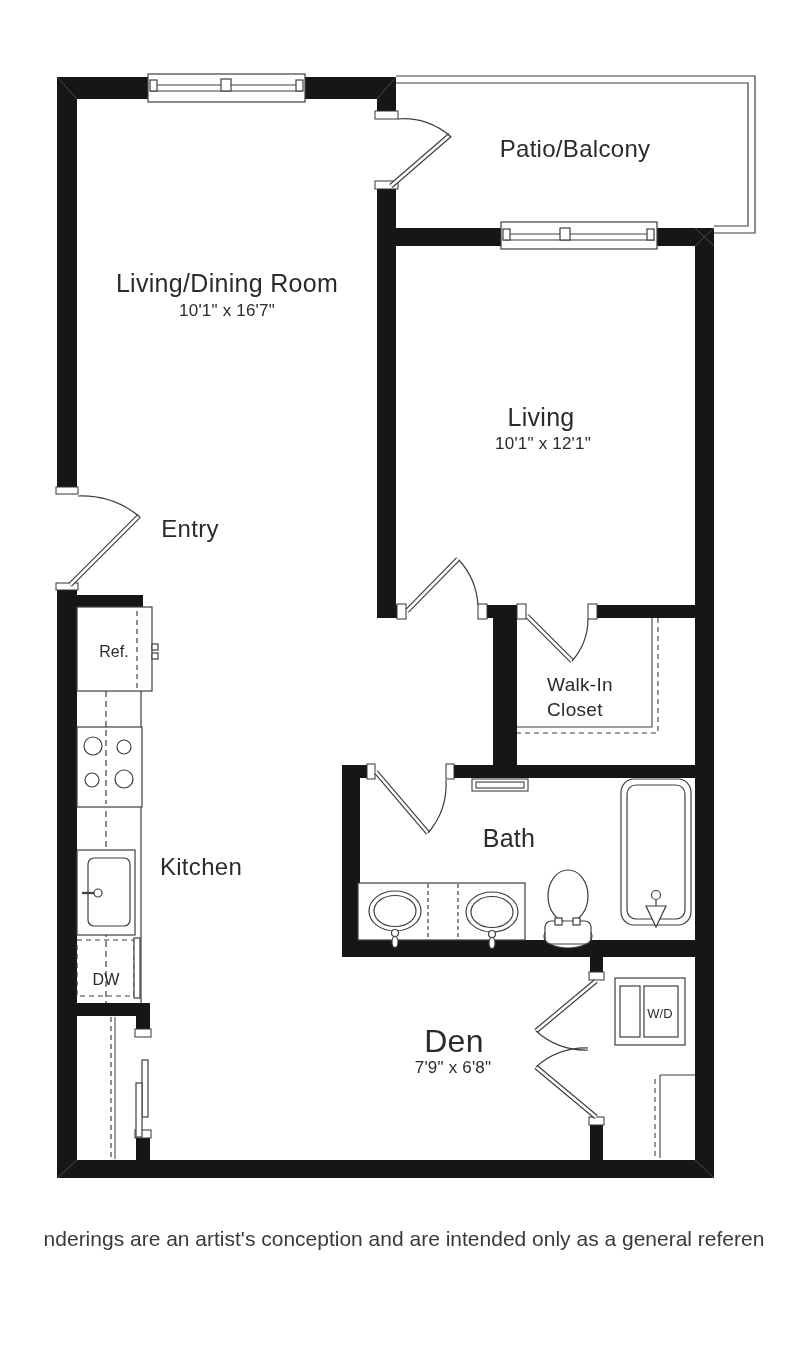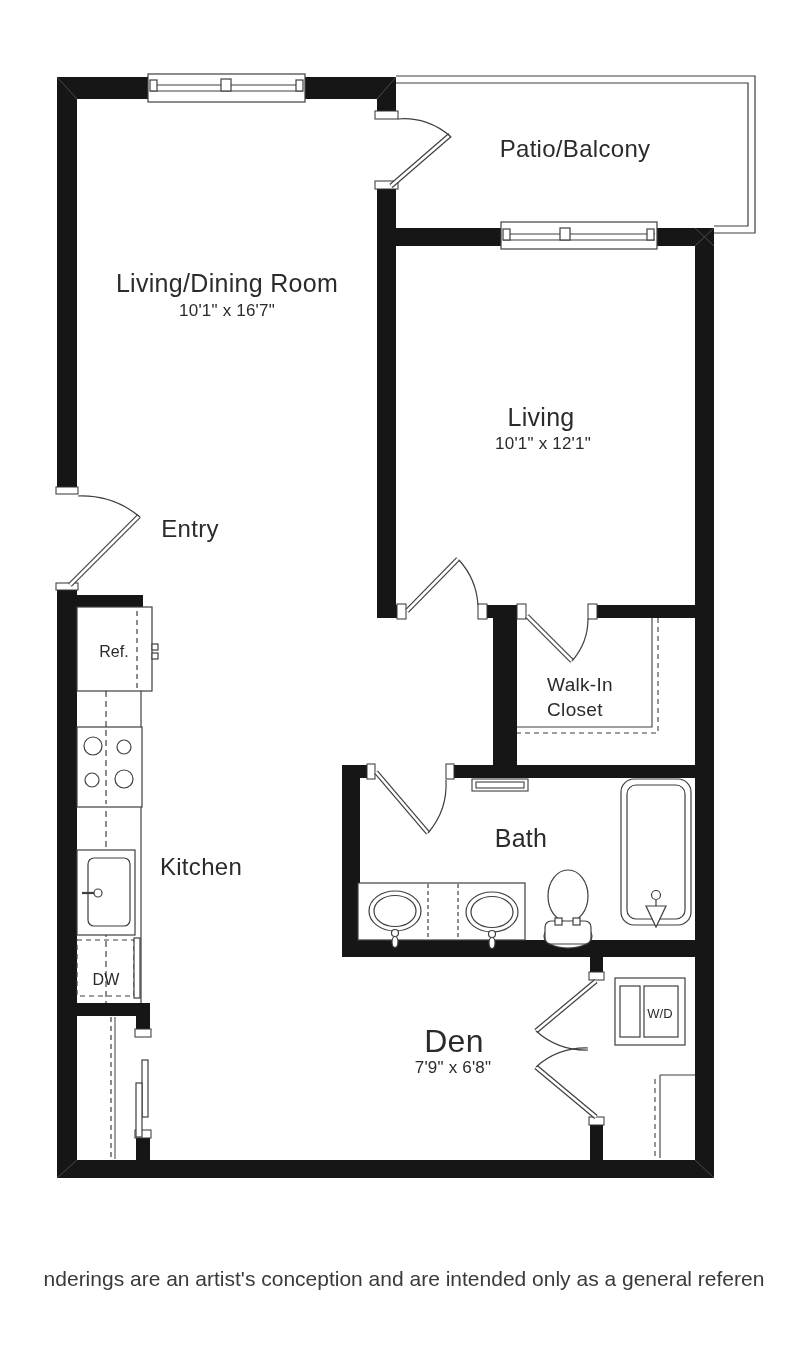--- a/index.html
+++ b/index.html
@@ -7,21 +7,21 @@
           font-family:"Liberation Sans",sans-serif;}
   .plan{position:absolute;left:0;top:0;width:808px;height:1212px;}
   .plan svg{position:absolute;left:0;top:0;}
   .lbl{position:absolute;transform:translate(-50%,-50%);white-space:nowrap;color:#2b2b2b;
        letter-spacing:0.3px;}
   .room{font-size:25px;}
   .dims{font-size:17px;letter-spacing:0.2px;}
   .small{font-size:16px;letter-spacing:0.1px;}
   .two-line{text-align:left;font-size:19px;line-height:25px;}
   .disclaimer{position:absolute;left:0;top:1222px;width:808px;overflow:hidden;text-align:center;
-              color:#3a3a3a;font-size:21px;line-height:33px;white-space:nowrap;margin-top:40px;}
+              color:#3a3a3a;font-size:21px;line-height:33px;white-space:nowrap;}
   .disclaimer div{white-space:nowrap;}
 </style>
 </head>
 <body>
 
 <div class="canvas">
   <div class="plan">
     <svg width="808" height="1212" viewBox="0 0 808 1212">
 
       <g fill="#161616">
@@ -227,21 +227,21 @@
 
     <div class="lbl room" style="left:190px;top:529px;font-size:24px;">Entry</div>
 
     <div class="lbl room" style="left:201px;top:847px;font-size:24px;margin-top:20px;">Kitchen</div>
 
     <div class="lbl two-line" style="left:580px;top:697px;">
       <div>Walk-In</div>
       <div>Closet</div>
     </div>
 
-    <div class="lbl room" style="left:509px;top:838px;margin-left:12px;">Bath</div>
+    <div class="lbl room" style="left:509px;top:838px;">Bath</div>
 
     <div class="lbl room" style="left:454px;top:1041px;font-size:32px;">Den</div>
     <div class="lbl dims" style="left:453px;top:1068px;">7'9" x 6'8"</div>
 
     <div class="lbl small" style="left:114px;top:652px;">Ref.</div>
     <div class="lbl small" style="left:106px;top:968px;margin-top:12px;">DW</div>
     <div class="lbl small" style="left:660px;top:1013px;font-size:13px;">W/D</div>
   </div>
 
   <div class="disclaimer">

